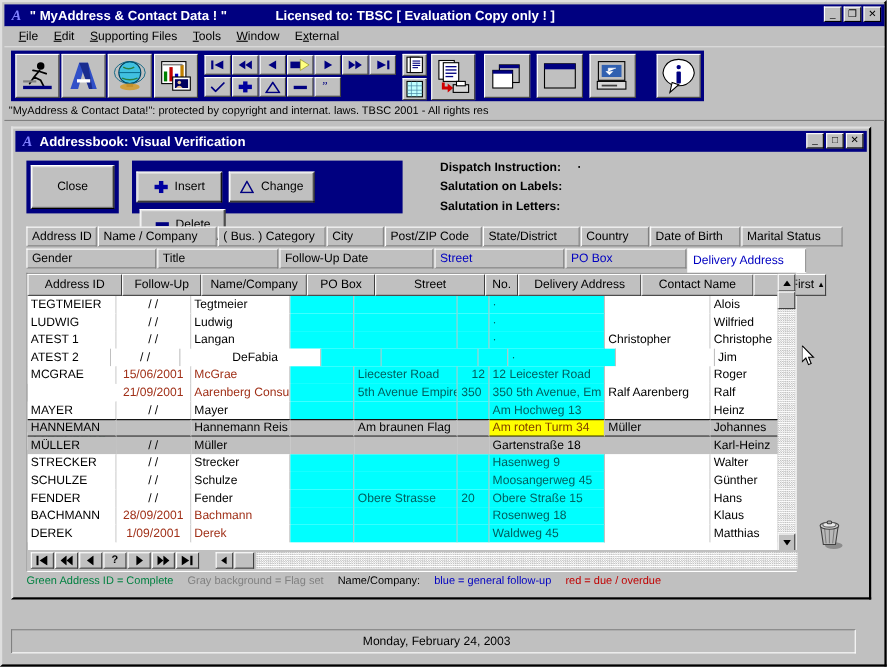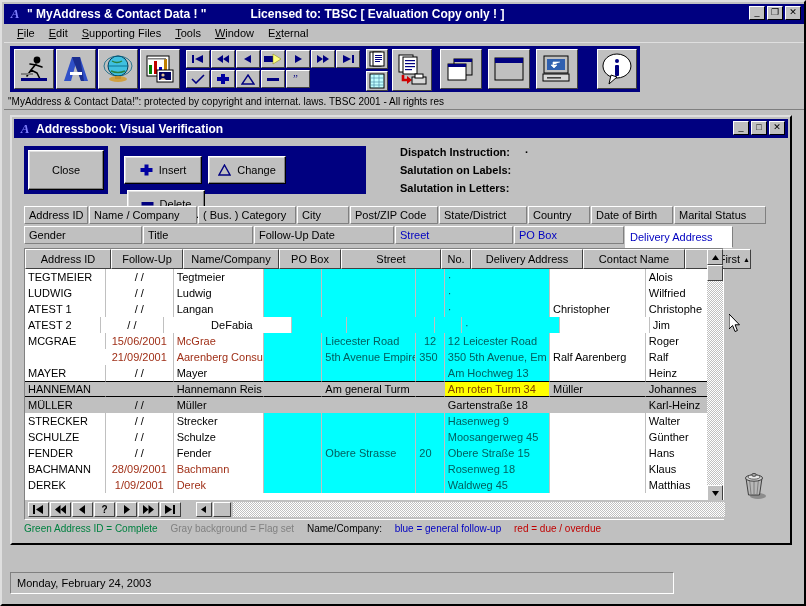--- a/index.html
+++ b/index.html
@@ -197,25 +197,25 @@
   }
   .legend {
     position: absolute; left: 12px; bottom: 8px; width: 750px; height: 16px;
     font-size: 10px; white-space: nowrap;
   }
   .legend span { margin-right: 10px; }
   .cursor-arrow { position: absolute; left: 727px; top: 312px; width: 12px; height: 19px; }
   .trash { position: absolute; left: 738px; top: 466px; width: 30px; height: 32px; }
   
   .statusbar {
-    position: absolute; left: 8px; bottom: 10px; width: 664px; height: 22px;
+    position: absolute; left: 8px; bottom: 10px; width: 768px; height: 22px;
     background: #c0c0c0;
     border-top: 1px solid #808080; border-left: 1px solid #808080;
     border-right: 1px solid #fff; border-bottom: 1px solid #fff;
-    display: flex; align-items: center; padding-left: 6px; font-size: 11px;
+    display: flex; align-items: center; padding-left: 6px; font-size: 11px; justify-content: center;
   }
 </style>
 </head>
 <body>
 
 <div class="app-window">
 
   <div class="titlebar">
     <div class="tb-icon">A</div>
     <div class="tb-title">" MyAddress &amp; Contact Data ! "</div>
@@ -570,21 +570,21 @@
             <div class="gc cyan txt-dkcyan" style="width: 112px;">·</div>
             <div class="gc" style="width: 102px;"></div>
             <div class="gc" style="width: 66px;">Jim</div>
           </div>
           <div class="grow">
             <div class="gc" style="width: 86px;">MCGRAE</div>
             <div class="gc txt-red" style="width: 72px; text-align: center;">15/06/2001</div>
             <div class="gc txt-red" style="width: 96px;">McGrae</div>
             <div class="gc cyan txt-dkcyan" style="width: 62px;"></div>
             <div class="gc cyan txt-dkcyan" style="width: 100px;">Liecester Road</div>
-            <div class="gc cyan txt-dkcyan" style="width: 30px; text-align: center;">12</div>
+            <div class="gc cyan txt-dkcyan" style="width: 30px; text-align: right;">12</div>
             <div class="gc cyan txt-dkcyan" style="width: 112px;">12 Leicester Road</div>
             <div class="gc" style="width: 102px;"></div>
             <div class="gc" style="width: 66px;">Roger</div>
           </div>
           <div class="grow">
             <div class="gc txt-green" style="width: 86px; margin-top: 44px;">AARENBERG</div>
             <div class="gc txt-red" style="width: 72px; text-align: center;">21/09/2001</div>
             <div class="gc txt-red" style="width: 96px;">Aarenberg Consult</div>
             <div class="gc cyan txt-dkcyan" style="width: 62px;"></div>
             <div class="gc cyan txt-dkcyan" style="width: 100px;">5th Avenue Empire S</div>
@@ -602,21 +602,21 @@
             <div class="gc cyan txt-dkcyan" style="width: 30px; text-align: left;"></div>
             <div class="gc cyan txt-dkcyan" style="width: 112px;">Am Hochweg 13</div>
             <div class="gc" style="width: 102px;"></div>
             <div class="gc" style="width: 66px;">Heinz</div>
           </div>
           <div class="grow sel">
             <div class="gc" style="width: 86px;">HANNEMAN</div>
             <div class="gc" style="width: 72px; text-align: center;"></div>
             <div class="gc" style="width: 96px;">Hannemann Reis</div>
             <div class="gc" style="width: 62px;"></div>
-            <div class="gc" style="width: 100px;">Am general Turm</div>
+            <div class="gc" style="width: 100px;">Am braunen Flag</div>
             <div class="gc" style="width: 30px; text-align: left;"></div>
             <div class="gc yellowcell" style="width: 112px;">Am roten Turm 34</div>
             <div class="gc" style="width: 102px;">Müller</div>
             <div class="gc" style="width: 66px;">Johannes</div>
           </div>
           <div class="grow flag">
             <div class="gc" style="width: 86px;">MÜLLER</div>
             <div class="gc" style="width: 72px; text-align: center;">/  /</div>
             <div class="gc" style="width: 96px;">Müller</div>
             <div class="gc" style="width: 62px;"></div>

